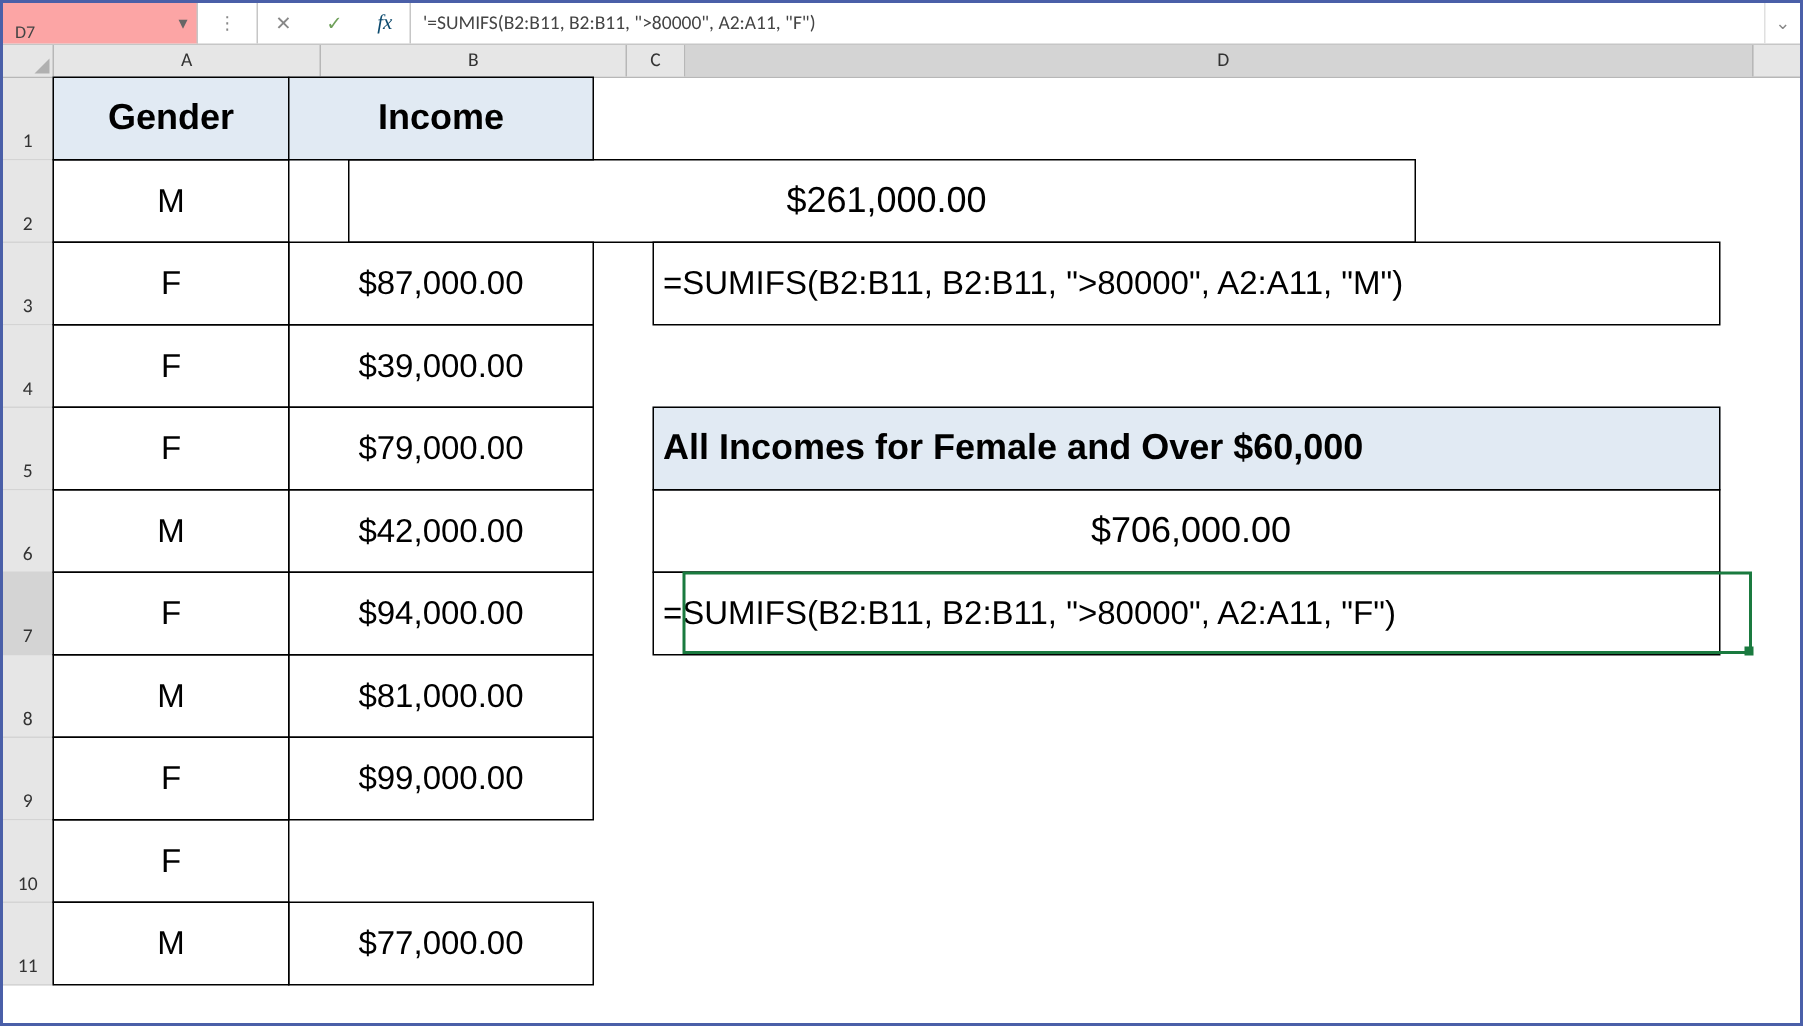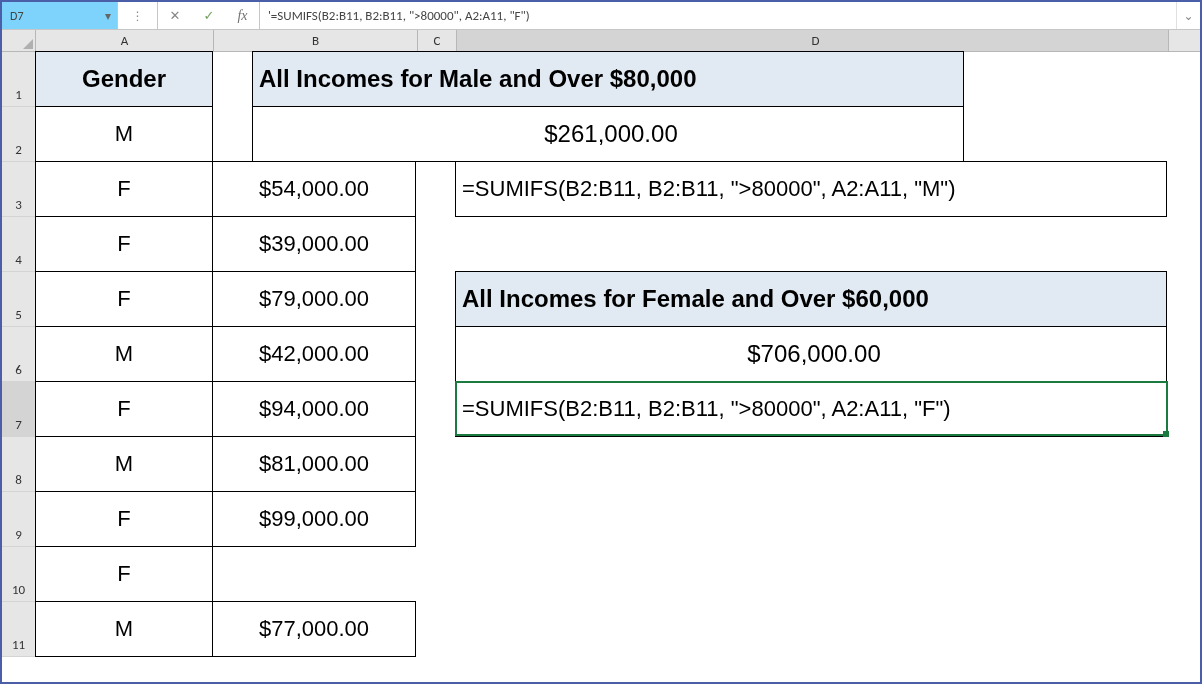--- a/index.html
+++ b/index.html
@@ -17,28 +17,28 @@
   .formula-row {
     display: flex;
     align-items: center;
     height: 28px;
     border-bottom: 1px solid #c6c6c6;
     background: #fff;
     font-size: 12px;
     color: #444;
   }
   .name-box {
-    width: 116px;
+    width: 130px;
     height: 100%;
     display: flex;
-    align-items: center;
+    align-items: flex-end;
     padding-left: 8px;
     border-right: 1px solid #c6c6c6;
     position: relative;
-    background: #7dd3fc;
+    background: #fca5a5;
   }
   .name-box .dd {
     position: absolute;
     right: 6px;
     top: 50%;
     transform: translateY(-50%);
     color: #666;
   }
   .optbox {
     width: 40px;
@@ -57,21 +57,21 @@
     justify-content:center;
     color: #888;
     font-size: 13px;
   }
   .fb-check { color: #6fa05a; }
   .fx {
     width: 34px;
     font-style: italic;
     font-family: 'Times New Roman', serif;
     font-size: 14px;
-    color: #737373;
+    color: #0c4a6e;
     border-right: 1px solid #c6c6c6;
     display:flex;align-items:center;justify-content:center;height:100%;
   }
   .formula-input {
     flex: 1;
     height: 100%;
     display: flex;
     align-items: center;
     padding-left: 8px;
     color: #444;
@@ -143,21 +143,21 @@
     flex:1;
     position:relative;
   }
   .cell {
     display:flex;
     align-items:center;
     font-size: 22px;
     font-family: Arial, sans-serif;
     position:relative;
   }
-  .colA { width: 178px; justify-content:center; }
+  .colA { width: 158px; justify-content:center; }
   .colB { width: 204px; justify-content:center; }
   .colC { width: 39px; }
   .colD { width: 712px; padding-left: 6px; }
 
   .thdr {
     background: #e1eaf3;
     font-weight: bold;
     font-size: 24px;
   }
   .tblhdr-d {
@@ -213,39 +213,39 @@
     <div class="colhdr colC">C</div>
     <div class="colhdr colD">D</div>
   </div>
 
   <div class="rows">
 
     <div class="row">
       <div class="rowhdr">1</div>
       <div class="cells">
         <div class="cell colA bdr thdr">Gender</div>
-        <div class="cell colC"></div>
-        <div class="cell colD bdr-d tblhdr-d">All Incomes for Male and Over $80,000</div>
+        <div class="cell colB bdr thdr">Income</div>
+        <div class="cell colC"></div>
       </div>
     </div>
 
     <div class="row">
       <div class="rowhdr">2</div>
       <div class="cells">
         <div class="cell colA bdr">M</div>
         <div class="cell colC"></div>
         <div class="cell colD bdr-d big-center">$261,000.00</div>
       </div>
     </div>
 
     <div class="row">
       <div class="rowhdr">3</div>
       <div class="cells">
         <div class="cell colA bdr">F</div>
-        <div class="cell colB bdr">$54,000.00</div>
+        <div class="cell colB bdr">$87,000.00</div>
         <div class="cell colC"></div>
         <div class="cell colD bdr-d formula-text">=SUMIFS(B2:B11, B2:B11, "&gt;80000", A2:A11, "M")</div>
       </div>
     </div>
 
     <div class="row">
       <div class="rowhdr">4</div>
       <div class="cells">
         <div class="cell colA bdr">F</div>
         <div class="cell colB bdr">$39,000.00</div>

